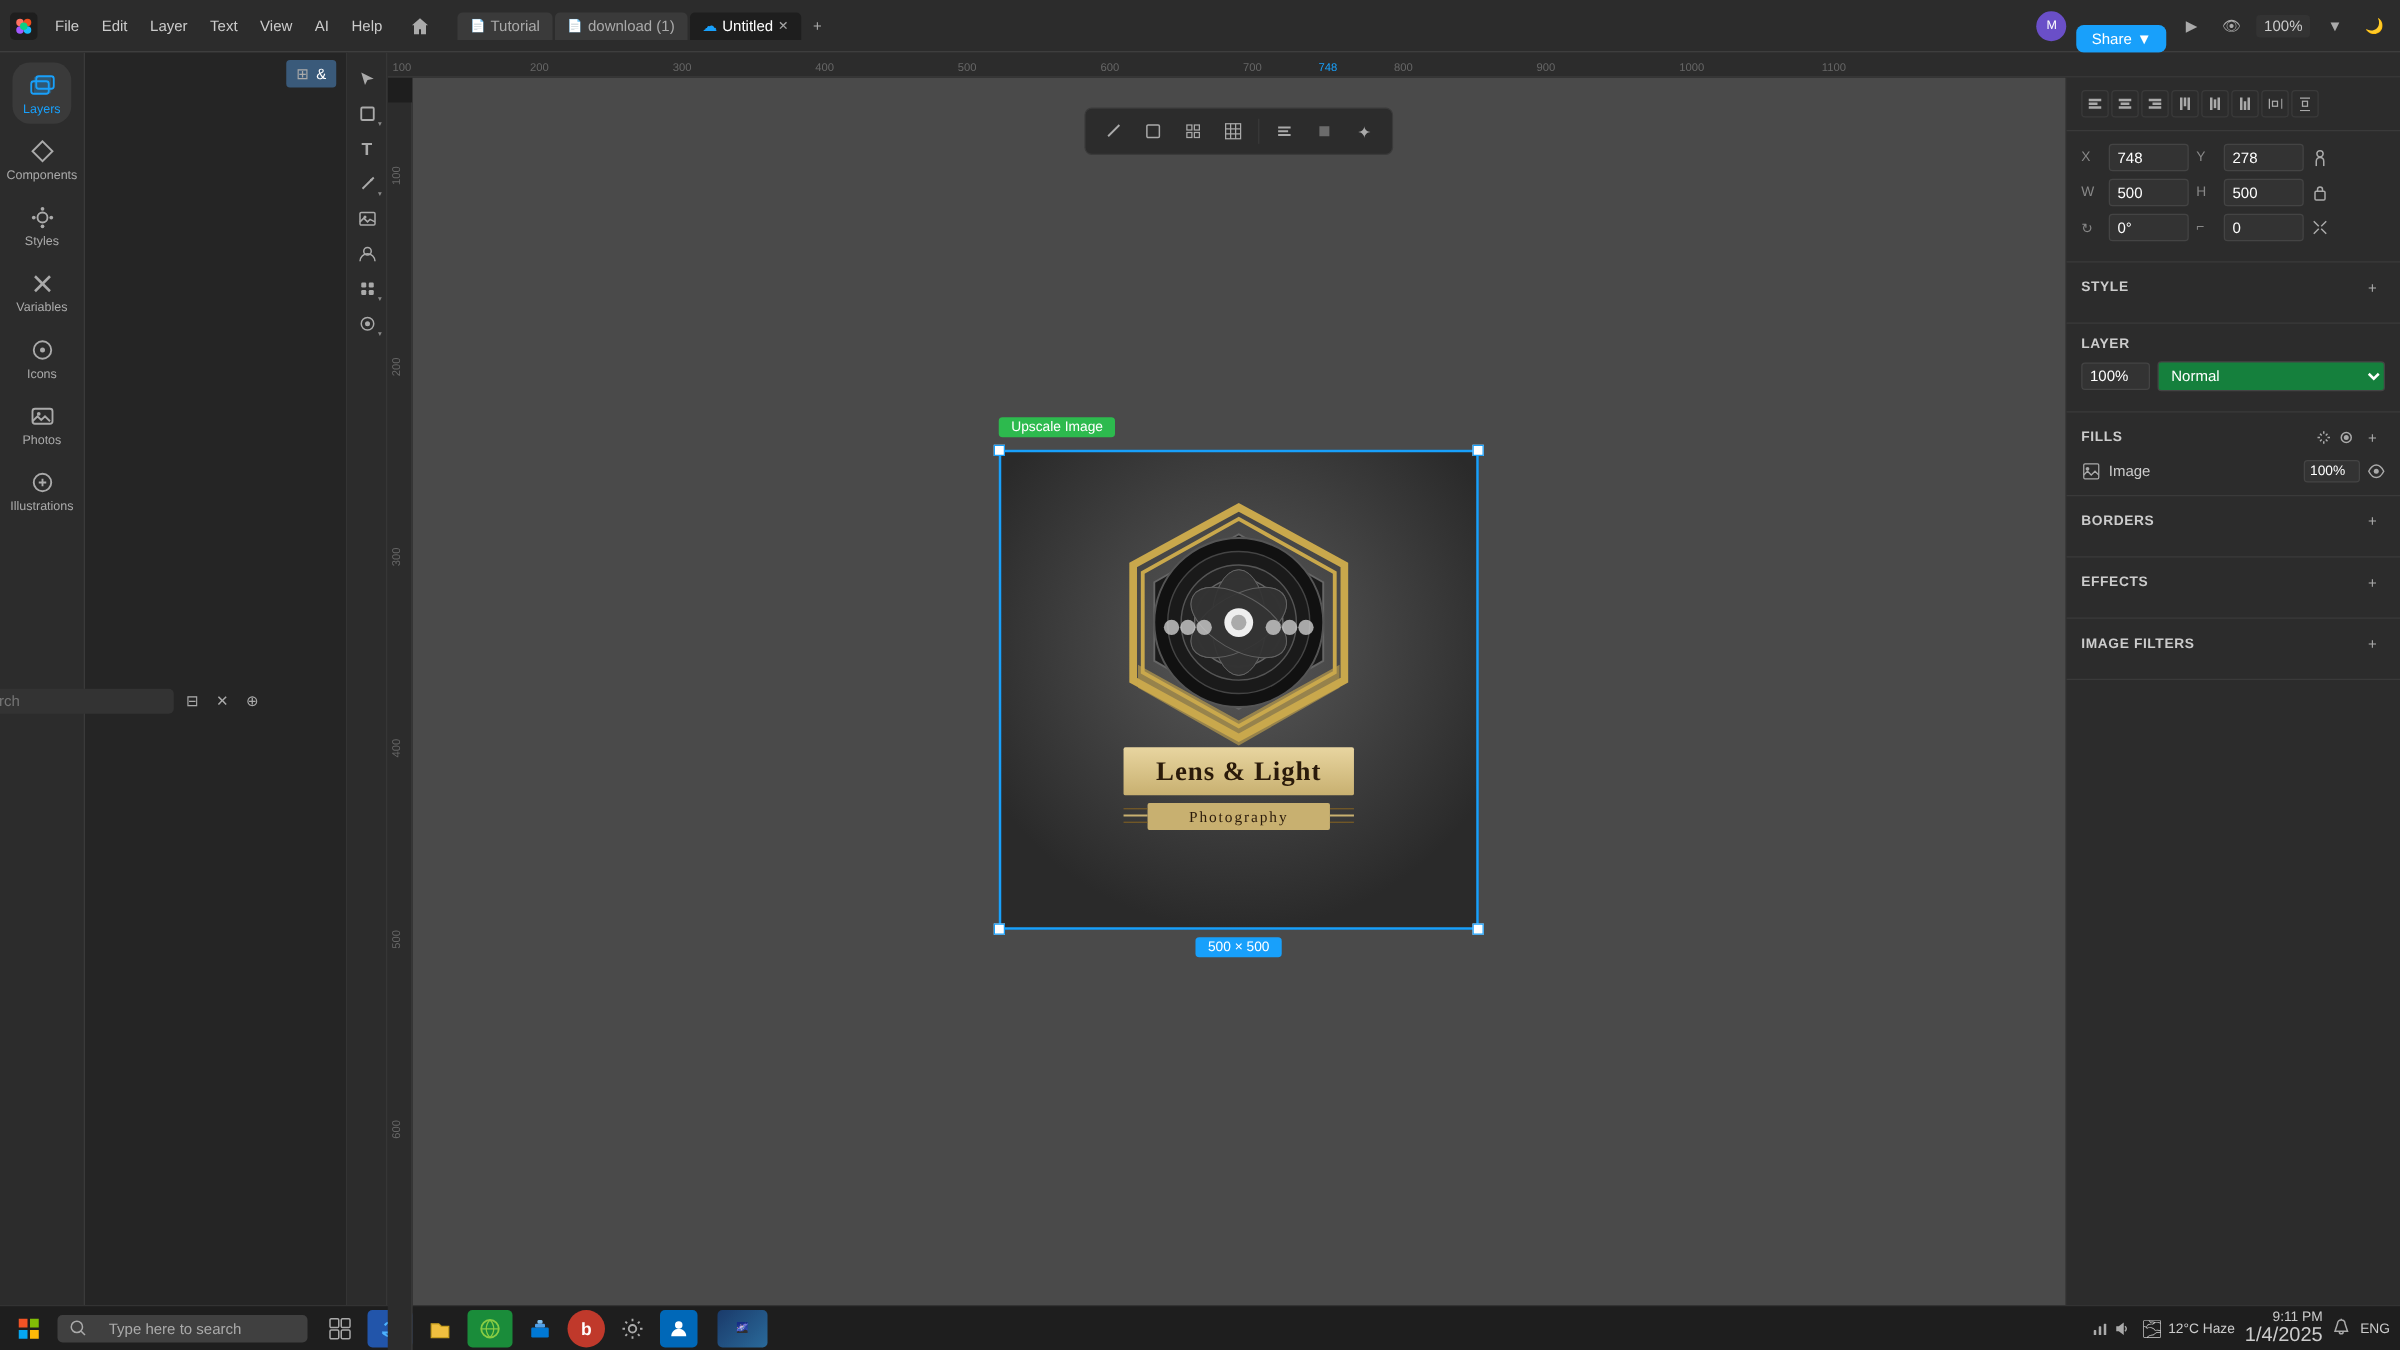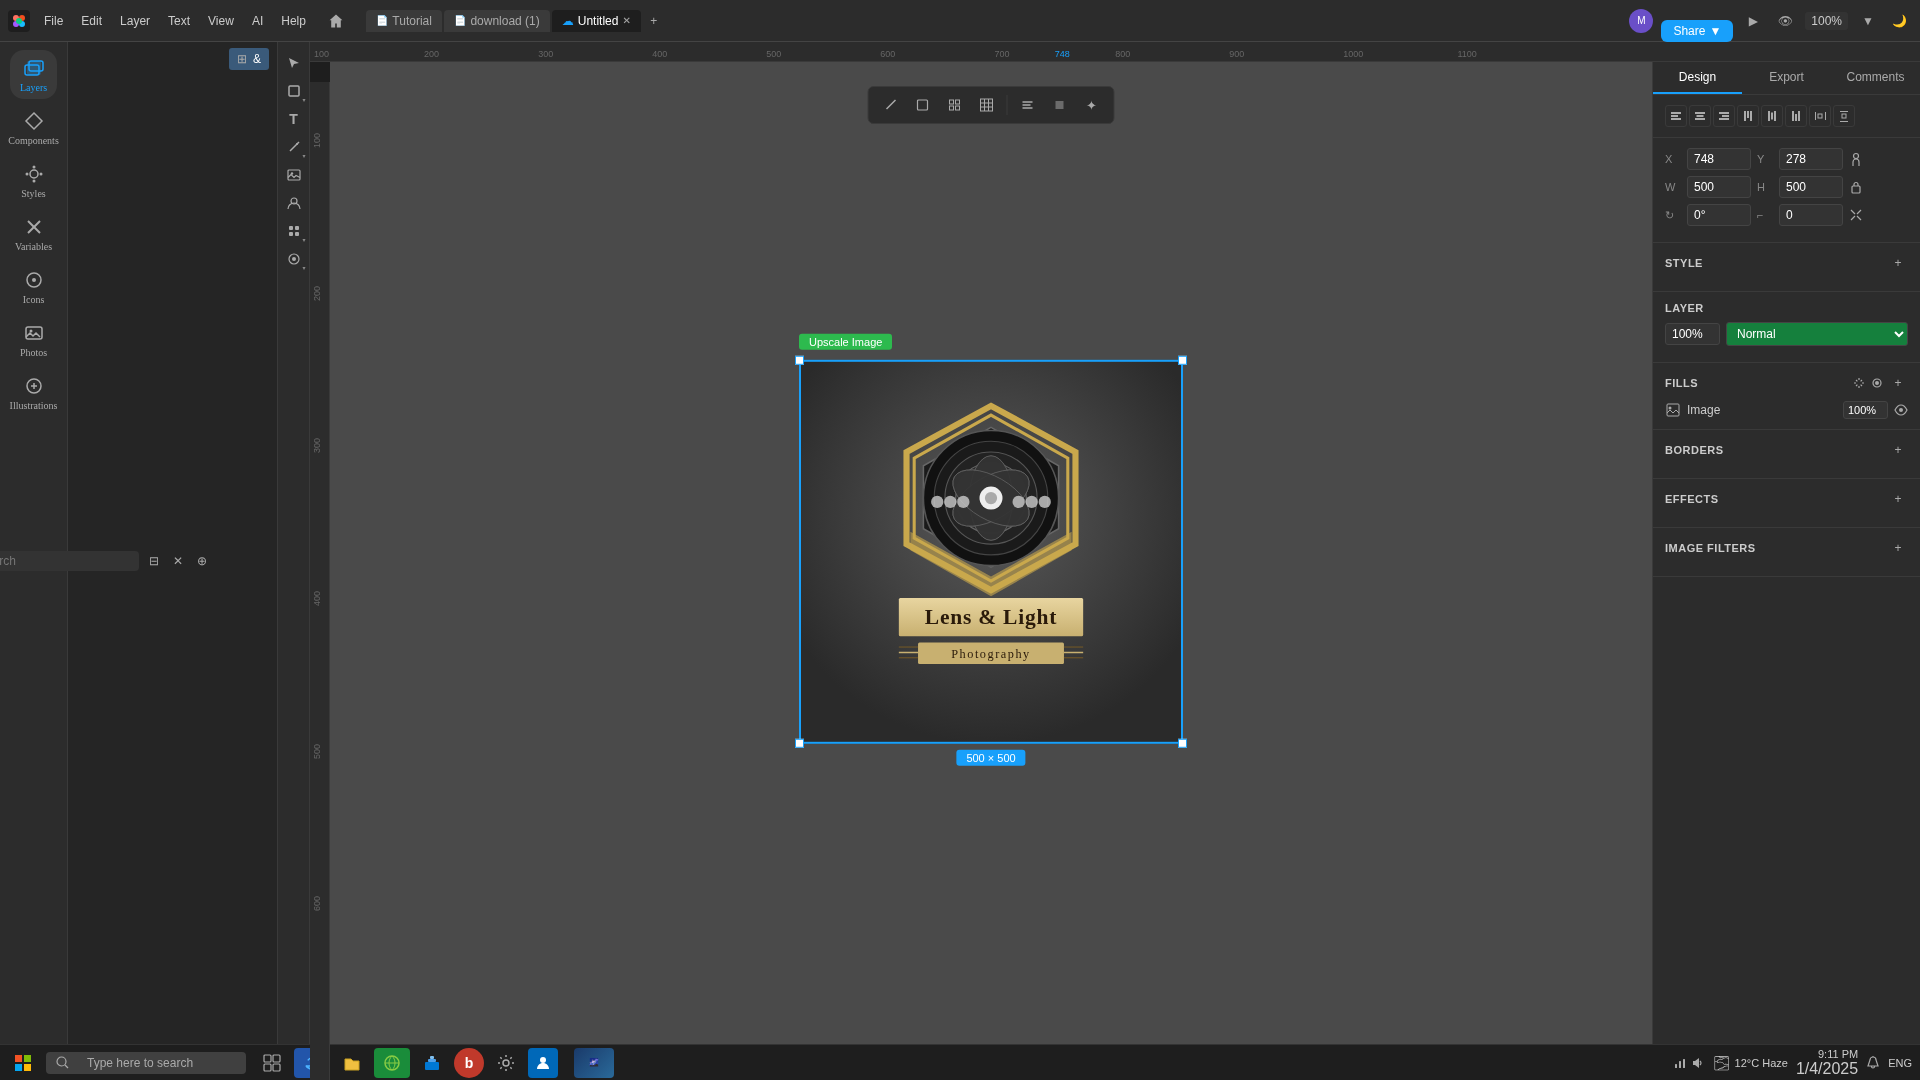--- a/index.html
+++ b/index.html
@@ -17,21 +17,21 @@
     .tab-close { font-size: 10px; opacity: 0.6; }
     .tab-add { width: 22px; height: 22px; display: flex; align-items: center; justify-content: center; border-radius: 4px; cursor: pointer; color: #aaa; }
     .top-bar-right { display: flex; align-items: center; gap: 8px; margin-left: auto; }
     .avatar { width: 24px; height: 24px; border-radius: 50%; background: #6a4fc8; display: flex; align-items: center; justify-content: center; font-size: 10px; color: #fff; }
     .share-btn { background: #18a0fb; color: #fff; border: none; border-radius: 6px; padding: 4px 12px; font-size: 12px; cursor: pointer; display: flex; align-items: center; gap: 4px; margin-top: 21px; }
     .zoom-display { color: #ccc; font-size: 12px; padding: 2px 6px; background: #333; border-radius: 3px; }
     .top-bar-icon { width: 24px; height: 24px; display: flex; align-items: center; justify-content: center; color: #aaa; cursor: pointer; }
 
     
     .left-sidebar { width: 68px; background: #2c2c2c; border-right: 1px solid #3a3a3a; display: flex; flex-direction: column; align-items: center; padding-top: 8px; gap: 4px; flex-shrink: 0; }
-    .sidebar-item { display: flex; flex-direction: column; align-items: center; padding: 6px; cursor: pointer; border-radius: 14px; width: 47px; gap: 2px; color: #aaa; font-family: Liberation Serif, serif; }
+    .sidebar-item { display: flex; flex-direction: column; align-items: center; padding: 6px; cursor: pointer; border-radius: 14px; width: 47px; gap: 2px; color: #aaa; }
     .sidebar-item.active { background: #3a3a3a; color: #18a0fb; }
     .sidebar-item-icon { width: 24px; height: 24px; display: flex; align-items: center; justify-content: center; font-size: 18px; }
     .sidebar-item-label { font-size: 10px; text-align: center; }
 
     
     .layers-panel { width: 210px; background: #252525; border-right: 1px solid #3a3a3a; display: flex; flex-direction: row; flex-shrink: 0; justify-content: flex-end; }
     .layers-header { display: flex; align-items: center; padding: 6px 8px; gap: 4px; border-bottom: 1px solid #3a3a3a; }
     .search-input { flex: 1; background: #333; border: none; border-radius: 4px; padding: 3px 6px; color: #ccc; font-size: 12px; outline: none; }
     .layers-toolbar { display: flex; gap: 2px; }
     .layers-toolbar-btn { width: 22px; height: 22px; display: flex; align-items: center; justify-content: center; cursor: pointer; color: #aaa; border-radius: 3px; font-size: 12px; }
@@ -439,25 +439,20 @@
                 <line x1="130" y1="388" x2="155" y2="388" stroke="#8a6520" stroke-width="1"></line>
                 <line x1="345" y1="388" x2="370" y2="388" stroke="#8a6520" stroke-width="1"></line>
               </svg>
             </div>
 
             <div style="position:absolute; bottom:-22px; left:50%; transform:translateX(-50%); background:#18a0fb; color:#fff; padding:2px 10px; border-radius:3px; font-size:11px; white-space:nowrap;">500 × 500</div>
           </div>
         </div>
 
         <div class="right-panel">
-          <div class="right-tabs">
-            <div class="right-tab active">Design</div>
-            <div class="right-tab">Export</div>
-            <div class="right-tab">Comments</div>
-          </div>
 
           <div class="panel-section">
             <div class="style-icons" style="display:flex; gap:2px; flex-wrap:wrap;">
               <div class="style-icon-btn">
                 <svg width="12" height="12" viewBox="0 0 12 12" fill="none">
                     <rect x="1" y="2" width="10" height="2" fill="#aaa"></rect>
                     <rect x="1" y="5" width="7" height="2" fill="#aaa"></rect>
                     <rect x="1" y="8" width="10" height="2" fill="#aaa"></rect>
                   </svg>
               </div>

